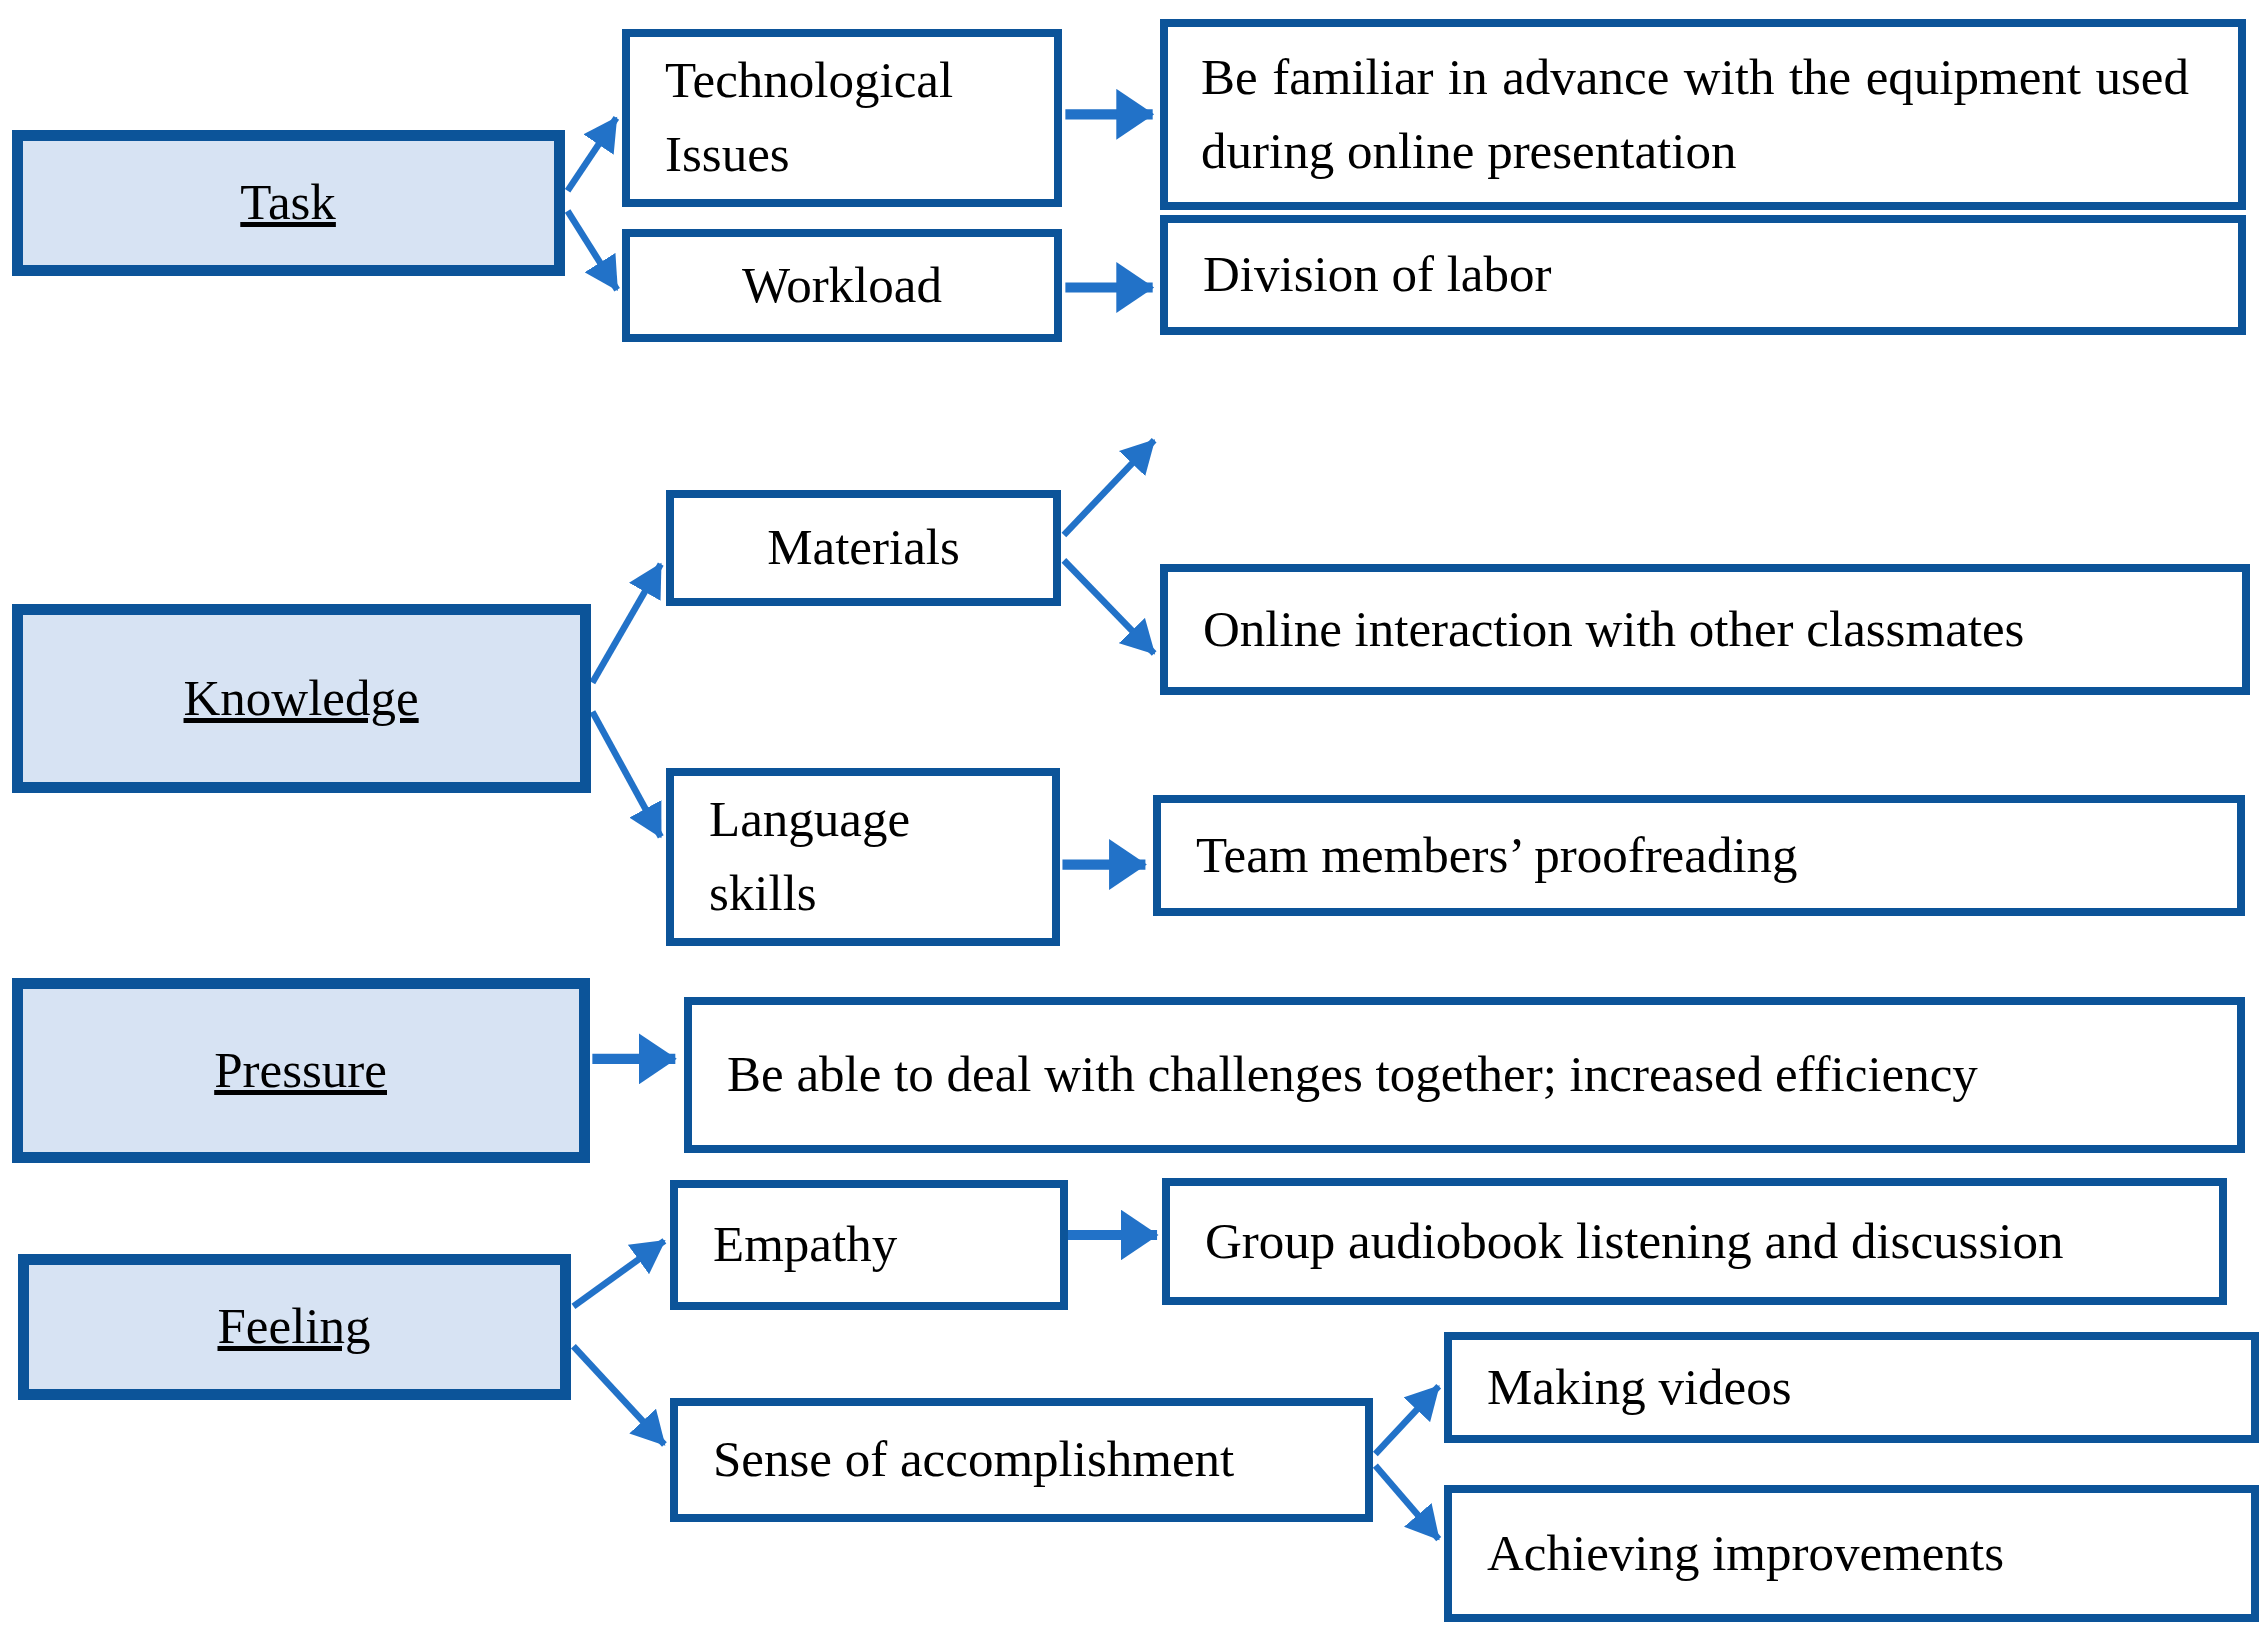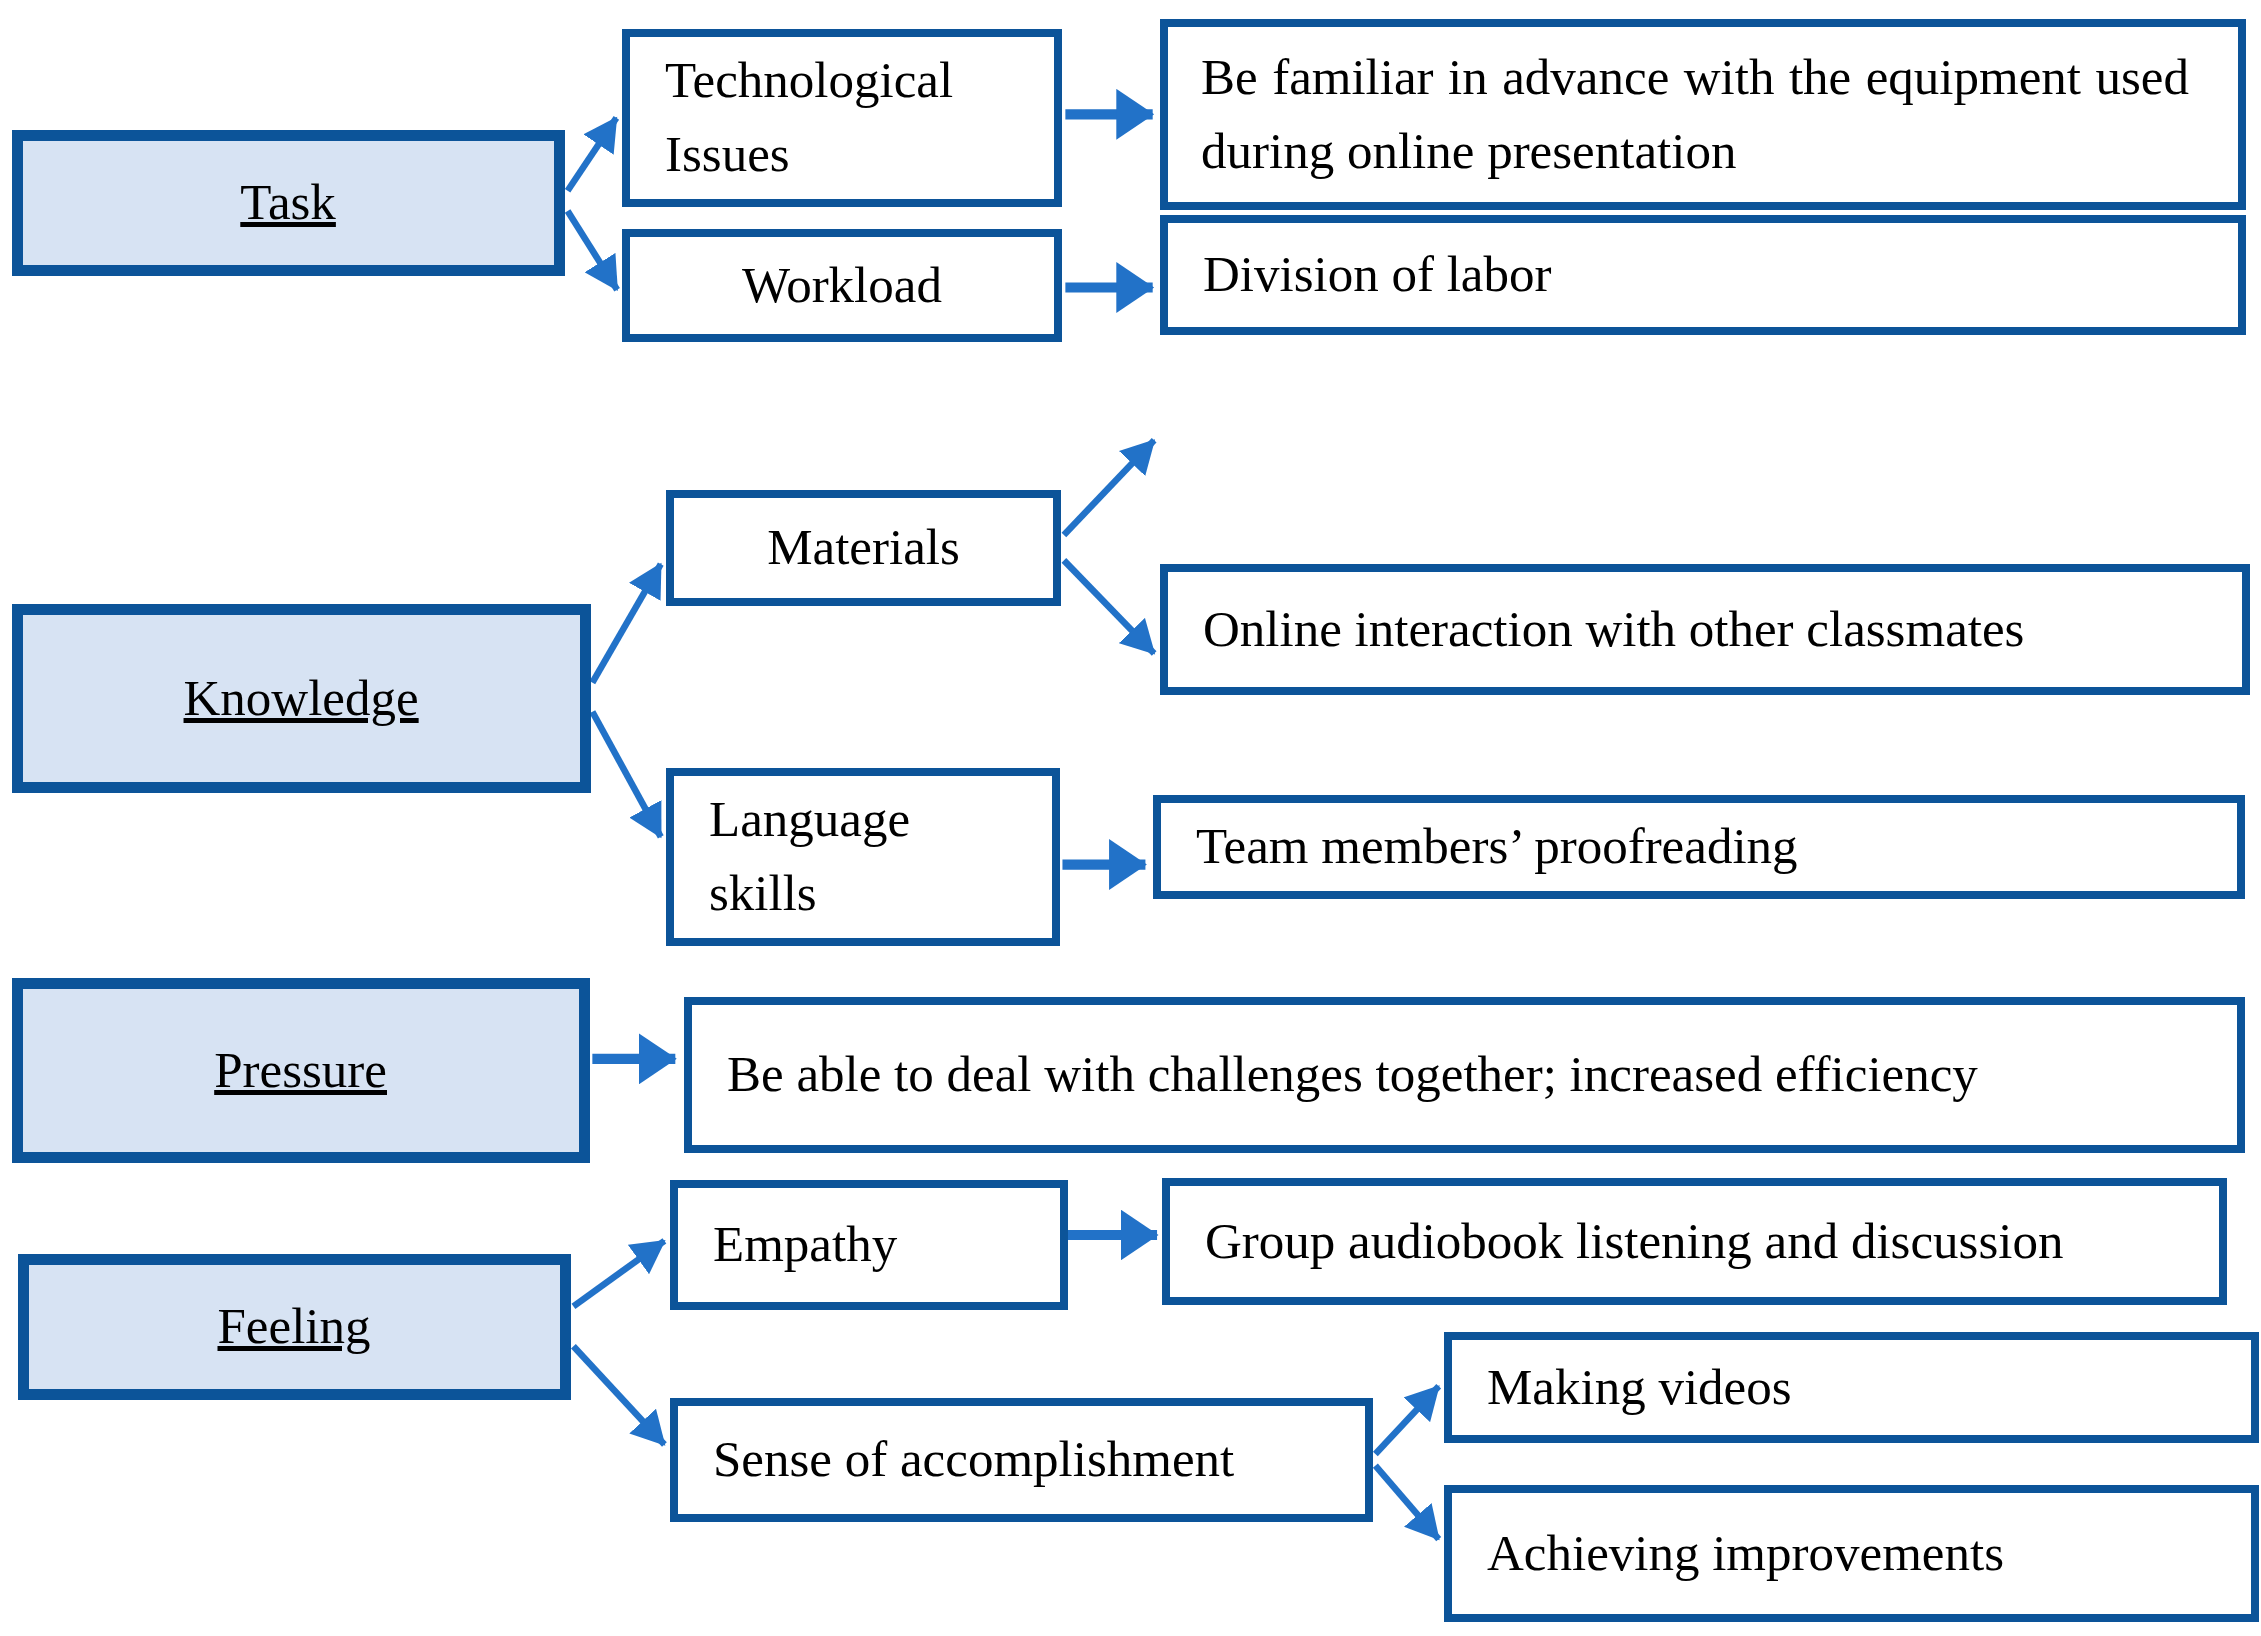--- a/index.html
+++ b/index.html
@@ -122,21 +122,21 @@
 
   <div class="node justify" style="left:1160px;top:19px;width:1086px;height:191px;">
     <span>Be familiar in advance with the equipment used during online presentation</span>
   </div>
   <div class="node leftpad" style="left:1160px;top:215px;width:1086px;height:120px;">
     <span>Division of labor</span>
   </div>
   <div class="node leftpad" style="left:1160px;top:564px;width:1090px;height:131px;">
     <span>Online interaction with other classmates</span>
   </div>
-  <div class="node leftpad" style="left:1153px;top:795px;width:1092px;height:104px;">
+  <div class="node leftpad" style="left:1153px;top:795px;width:1092px;height:121px;">
     <span>Team members’ proofreading</span>
   </div>
   <div class="node leftpad" style="left:684px;top:997px;width:1561px;height:156px;">
     <span>Be able to deal with challenges together; increased efficiency</span>
   </div>
   <div class="node leftpad" style="left:1162px;top:1178px;width:1065px;height:127px;">
     <span>Group audiobook listening and discussion</span>
   </div>
   <div class="node leftpad" style="left:1444px;top:1485px;width:815px;height:137px;">
     <span>Achieving improvements</span>

